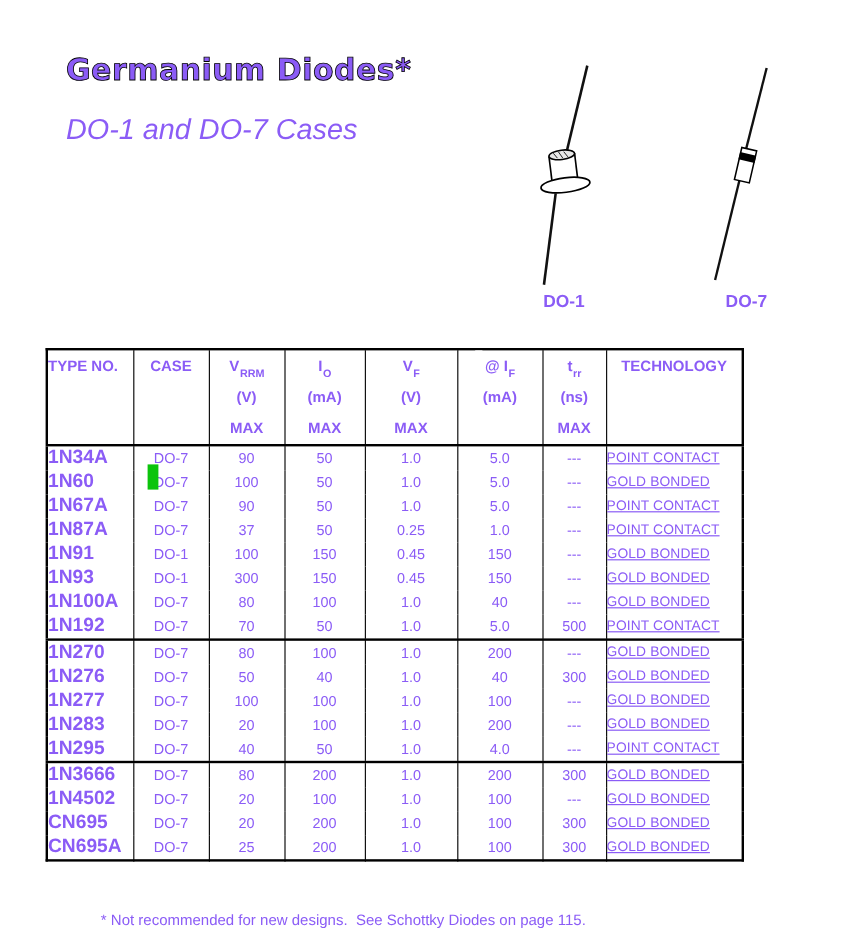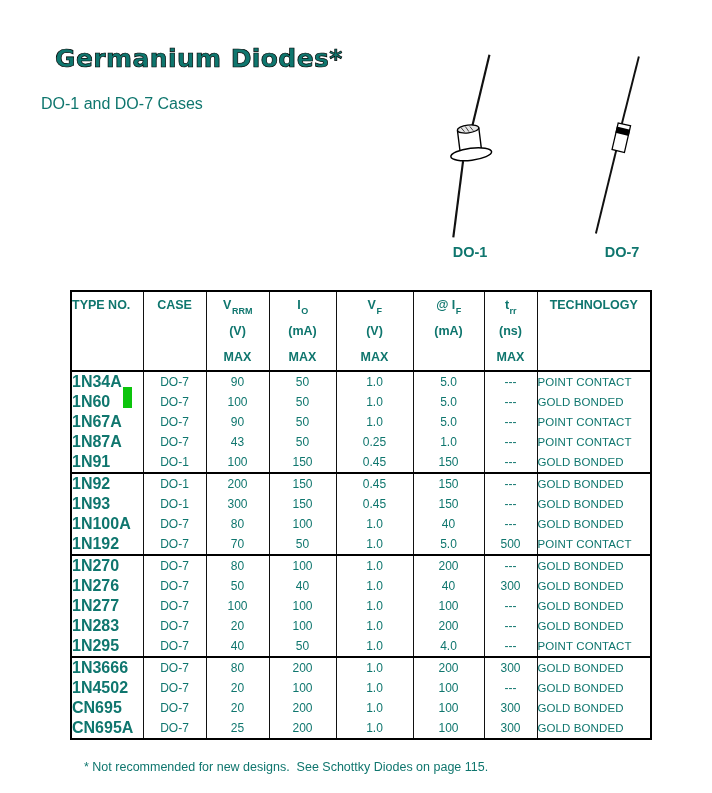--- a/index.html
+++ b/index.html
@@ -1,50 +1,50 @@
 <!DOCTYPE html>
 <html><head>
 <meta charset="utf-8">
 <style>
   html,body{margin:0;padding:0;background:#fff;}
   .page{
     position:relative;width:712px;height:793px;background:#fff;
-    font-family:"Liberation Sans",sans-serif;color:#0f766e;overflow:hidden;
+    font-family:"Liberation Sans",sans-serif;color:#8b5cf6;overflow:hidden;
   }
   .title{
     position:absolute;left:55px;top:44px;
     font-family:"DejaVu Sans",sans-serif;font-weight:900;font-size:25px;
     letter-spacing:0.4px;-webkit-text-stroke:0.7px #000;
   }
   .subtitle{
-    position:absolute;left:41px;top:95px;font-size:16px;font-weight:400;
+    position:absolute;left:55px;top:95px;font-size:24px;font-weight:400;font-style:italic;
   }
   .fig-svg{position:absolute;left:430px;top:40px;}
   .fig-label{position:absolute;top:244px;width:70px;text-align:center;
     font-weight:bold;font-size:14.5px;}
   .fig-label.do1{left:435px;}
   .fig-label.do7{left:587px;}
 
   table.spec{
-    position:absolute;left:70px;top:290px;width:580px;
+    position:absolute;left:38px;top:290px;width:580px;
     border-collapse:collapse;table-layout:fixed;
     border:2px solid #000;
   }
   table.spec th,table.spec td{
     border-left:1px solid #111;padding:0;overflow:hidden;white-space:nowrap;
   }
   table.spec th:first-child,table.spec td:first-child{border-left:none;}
   thead tr{border-bottom:2px solid #000;}
   th{vertical-align:top;font-size:12.5px;font-weight:bold;text-align:center;}
   th .hline{display:block;height:26px;line-height:26px;}
   th.left{text-align:left;padding-left:9px;}
   th sub{font-size:9px;font-weight:bold;position:relative;top:1px;left:0.5px;text-align:center;}
   td{height:20px;line-height:20px;font-size:12px;text-align:center;}
   td.c0{text-align:left;padding-left:8px;font-weight:bold;font-size:16px;}
-  td.c7{text-align:left;padding-left:8px;font-size:11.5px;letter-spacing:0.1px;}
+  td.c7{text-align:left;padding-left:8px;font-size:11.5px;letter-spacing:0.1px;text-decoration:underline;}
   tr.group-start{border-top:2px solid #000;}
 
   .border-gap-patch{
     position:absolute;left:396px;top:292px;width:6px;height:21px;background:#fff;z-index:3;
   }
   .green-mark{
     position:absolute;left:123px;top:387px;width:9px;height:21px;z-index:4;
   }
   .footnote{
     position:absolute;left:44px;top:760px;font-size:12.5px;white-space:pre;margin-left:40px;
@@ -163,47 +163,37 @@
           <td class="c2">90</td>
           <td class="c3">50</td>
           <td class="c4">1.0</td>
           <td class="c5">5.0</td>
           <td class="c6">---</td>
           <td class="c7">POINT CONTACT</td>
         </tr>
         <tr>
           <td class="c0">1N87A</td>
           <td class="c1">DO-7</td>
-          <td class="c2">43</td>
+          <td class="c2">37</td>
           <td class="c3">50</td>
           <td class="c4">0.25</td>
           <td class="c5">1.0</td>
           <td class="c6">---</td>
           <td class="c7">POINT CONTACT</td>
         </tr>
         <tr>
           <td class="c0">1N91</td>
           <td class="c1">DO-1</td>
           <td class="c2">100</td>
           <td class="c3">150</td>
           <td class="c4">0.45</td>
           <td class="c5">150</td>
           <td class="c6">---</td>
           <td class="c7">GOLD BONDED</td>
         </tr>
-        <tr class="group-start">
-          <td class="c0">1N92</td>
-          <td class="c1">DO-1</td>
-          <td class="c2">200</td>
-          <td class="c3">150</td>
-          <td class="c4">0.45</td>
-          <td class="c5">150</td>
-          <td class="c6">---</td>
-          <td class="c7">GOLD BONDED</td>
-        </tr>
         <tr>
           <td class="c0">1N93</td>
           <td class="c1">DO-1</td>
           <td class="c2">300</td>
           <td class="c3">150</td>
           <td class="c4">0.45</td>
           <td class="c5">150</td>
           <td class="c6">---</td>
           <td class="c7">GOLD BONDED</td>
         </tr>

